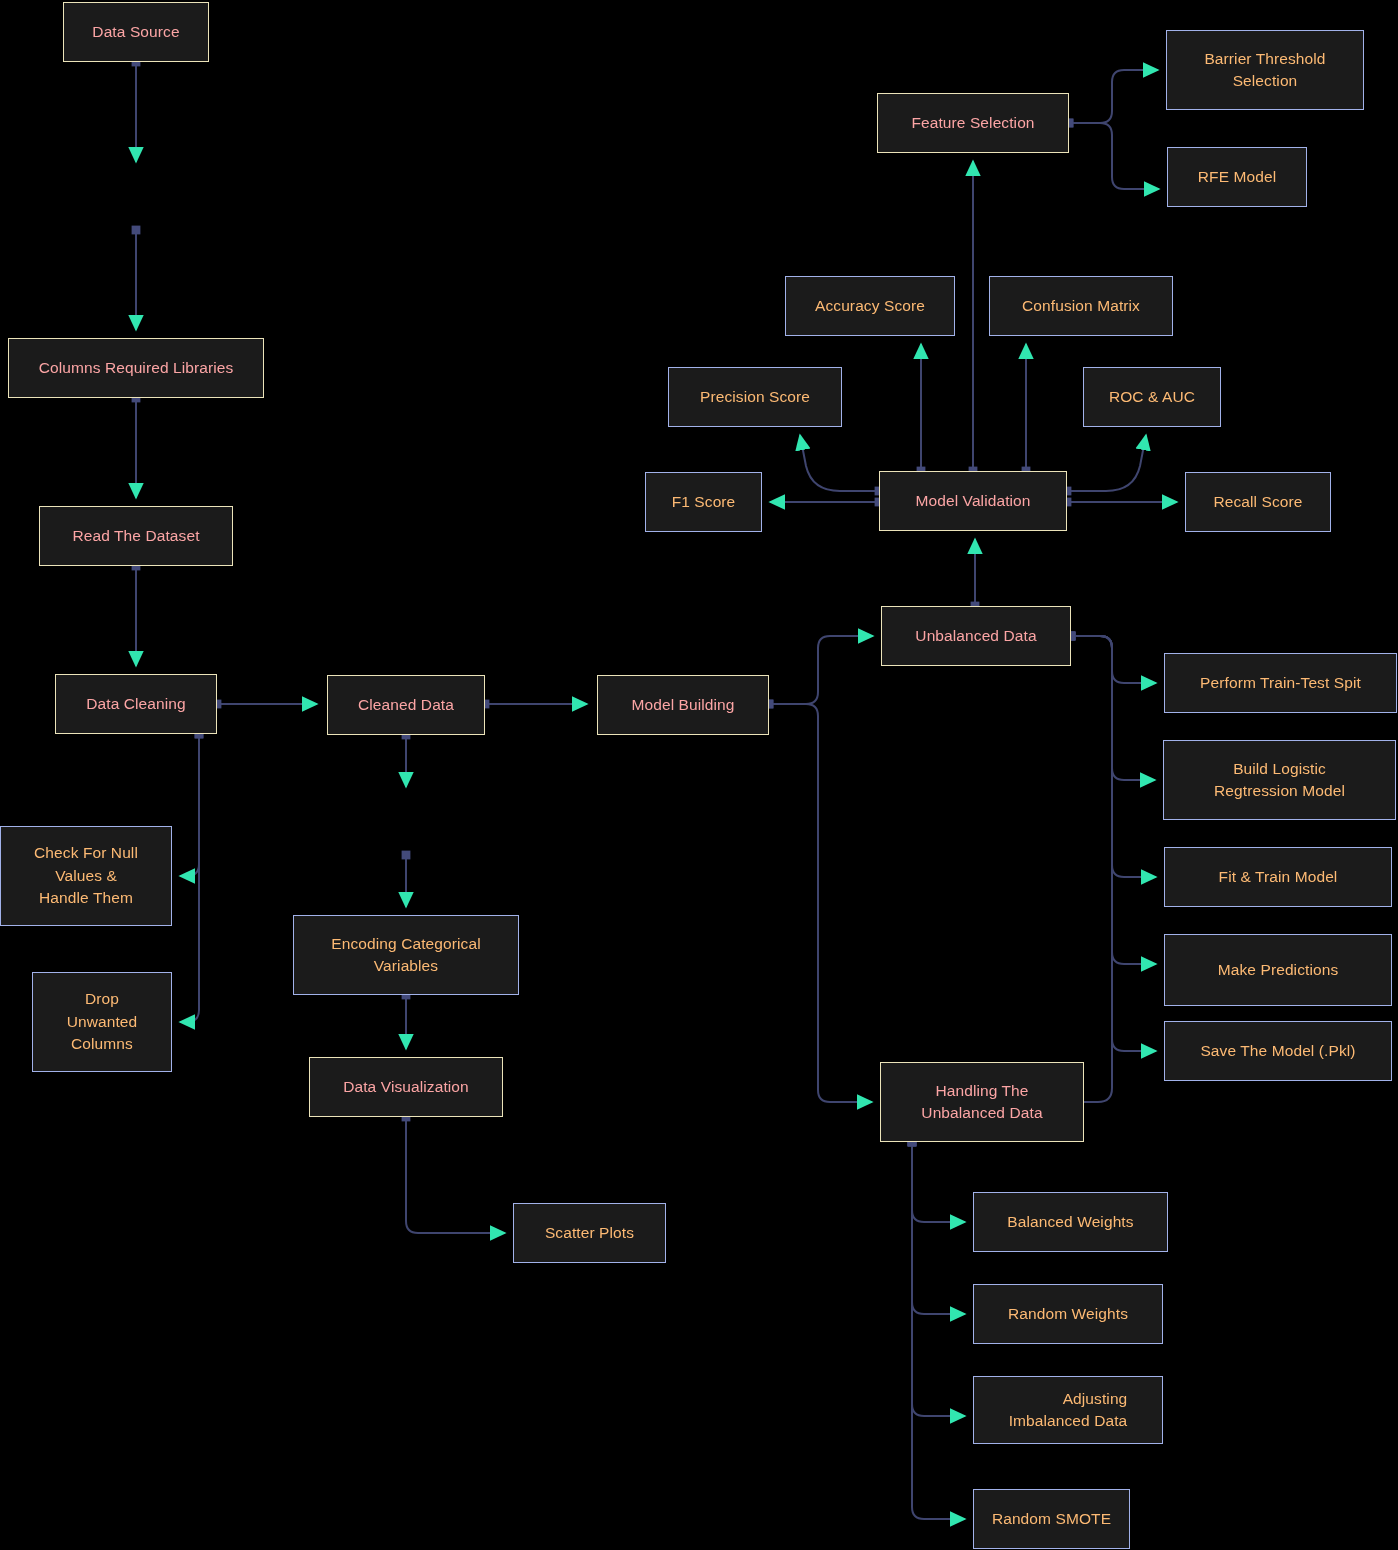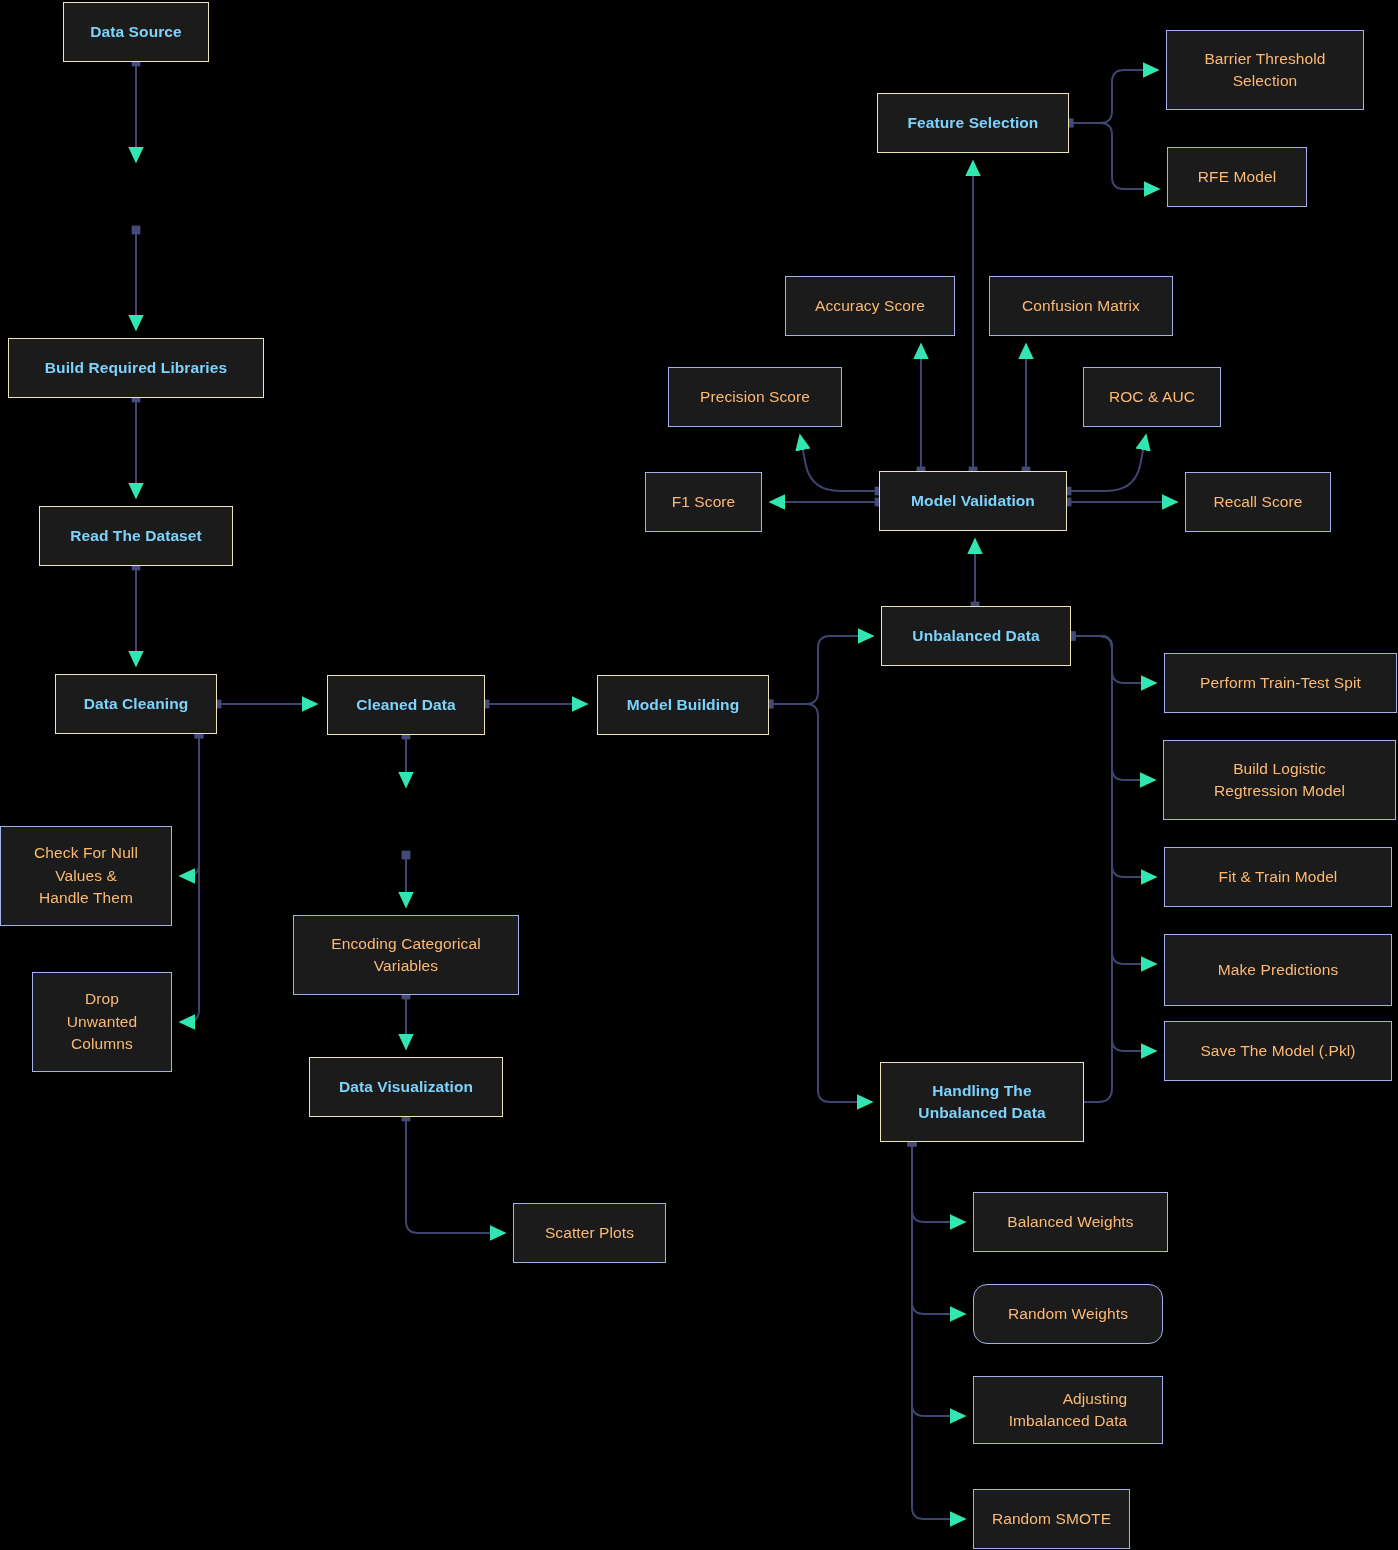--- a/index.html
+++ b/index.html
@@ -3,21 +3,21 @@
 <meta charset="utf-8">
 <style>
   html,body{margin:0;padding:0;background:#000;}
   body{font-family:"Liberation Sans","DejaVu Sans",sans-serif;}
   #canvas{position:relative;width:1398px;height:1550px;background:#000;overflow:hidden;}
   svg.edges{position:absolute;left:0;top:0;width:1398px;height:1550px;pointer-events:none;}
   .node{position:absolute;box-sizing:border-box;display:flex;align-items:center;
         justify-content:center;text-align:center;background:#1b1b1b;border-width:1.6px;
         border-style:solid;font-size:15.5px;line-height:1.45;padding:4px 10px;
         letter-spacing:.1px;white-space:pre-line;}
-  .cream{border-color:#ece4ba;color:#7dd3fc;font-weight:bold;}
+  .cream{border-color:#ece4ba;color:#fca5a5;}
   .blue{border-color:#a2b2ea;color:#fdba74;}
   .node span{display:block;}
 </style>
 </head>
 <body>
 
 <div id="canvas">
   <svg class="edges" viewBox="0 0 1398 1550">
     <defs>
       <marker id="ah" markerWidth="9" markerHeight="9" refX="7.6" refY="4.5" orient="auto">
@@ -71,21 +71,21 @@
       <path d="M912,1142 L912,1302 Q912,1314 924,1314 L965,1314"></path>
       <path d="M912,1142 L912,1404 Q912,1416 924,1416 L965,1416"></path>
       <path d="M912,1142 L912,1507 Q912,1519 924,1519 L965,1519"></path>
     </g>
 
     <g fill="none" stroke="#3f456f" stroke-width="2">
       <path d="M1084,1102 L1098,1102 Q1112,1102 1112,1088 L1112,660"></path>
     </g>
   </svg>
 <div class="node cream" style="left: 63px; top: 2px; width: 146px; height: 60px;"><span>Data Source</span></div>
-    <div class="node cream" style="left: 8px; top: 338px; width: 256px; height: 60px;"><span>Build Required Libraries</span></div>
+    <div class="node cream" style="left: 8px; top: 338px; width: 256px; height: 60px;"><span>Columns Required Libraries</span></div>
     <div class="node cream" style="left: 39px; top: 506px; width: 194px; height: 60px; text-align: center;"><span>Read The Dataset</span></div>
     <div class="node cream" style="left: 55px; top: 674px; width: 162px; height: 60px;"><span>Data Cleaning</span></div>
     <div class="node blue" style="left: 0px; top: 826px; width: 172px; height: 100px;"><span>Check For Null
 Values &amp;
 Handle Them</span></div>
     <div class="node blue" style="left: 32px; top: 972px; width: 140px; height: 100px;"><span>Drop
 Unwanted
 Columns</span></div>
     <div class="node cream" style="left: 327px; top: 675px; width: 158px; height: 60px;"><span>Cleaned Data</span></div>
     <div class="node blue" style="left: 293px; top: 915px; width: 226px; height: 80px;"><span>Encoding Categorical
@@ -107,17 +107,17 @@
     <div class="node blue" style="left: 1083px; top: 367px; width: 138px; height: 60px;"><span>ROC &amp; AUC</span></div>
     <div class="node blue" style="left: 645px; top: 472px; width: 117px; height: 60px;"><span>F1 Score</span></div>
     <div class="node blue" style="left: 1185px; top: 472px; width: 146px; height: 60px;"><span>Recall Score</span></div>
     <div class="node blue" style="left: 1164px; top: 653px; width: 233px; height: 60px;"><span>Perform Train-Test Spit</span></div>
     <div class="node blue" style="left: 1163px; top: 740px; width: 233px; height: 80px;"><span>Build Logistic
 Regtression Model</span></div>
     <div class="node blue" style="left: 1164px; top: 847px; width: 228px; height: 60px;"><span>Fit &amp; Train Model</span></div>
     <div class="node blue" style="left: 1164px; top: 934px; width: 228px; height: 72px;"><span>Make Predictions</span></div>
     <div class="node blue" style="left: 1164px; top: 1021px; width: 228px; height: 60px;"><span>Save The Model (.Pkl)</span></div>
     <div class="node blue" style="left: 973px; top: 1192px; width: 195px; height: 60px;"><span>Balanced Weights</span></div>
-    <div class="node blue" style="left: 973px; top: 1284px; width: 190px; height: 60px; border-radius: 14px;"><span>Random Weights</span></div>
+    <div class="node blue" style="left: 973px; top: 1284px; width: 190px; height: 60px;"><span>Random Weights</span></div>
     <div class="node blue" style="left: 973px; top: 1376px; width: 190px; height: 68px; text-align: right;"><span>Adjusting
 Imbalanced Data</span></div>
     <div class="node blue" style="left: 973px; top: 1489px; width: 157px; height: 60px;"><span>Random SMOTE</span></div>
   </div>
 
 </body></html>

